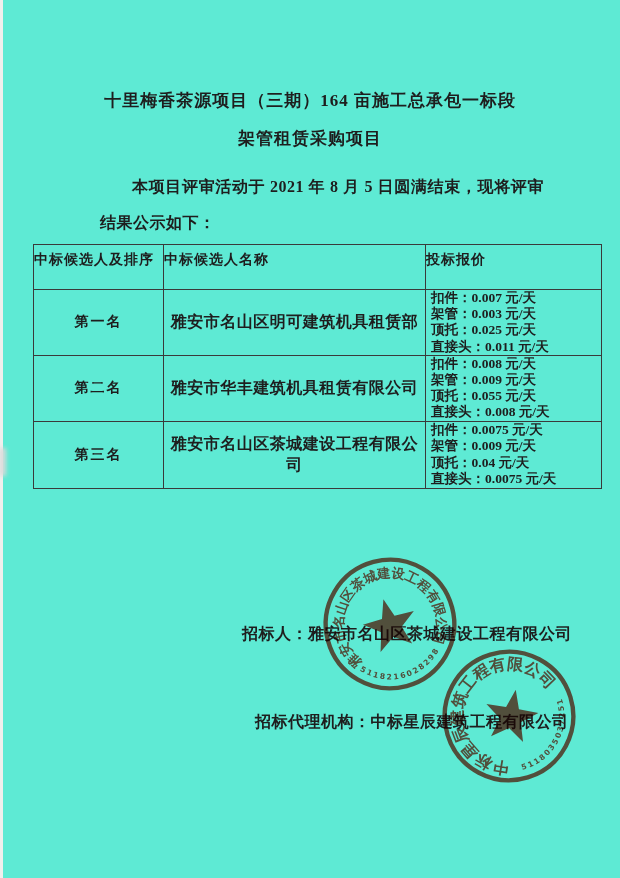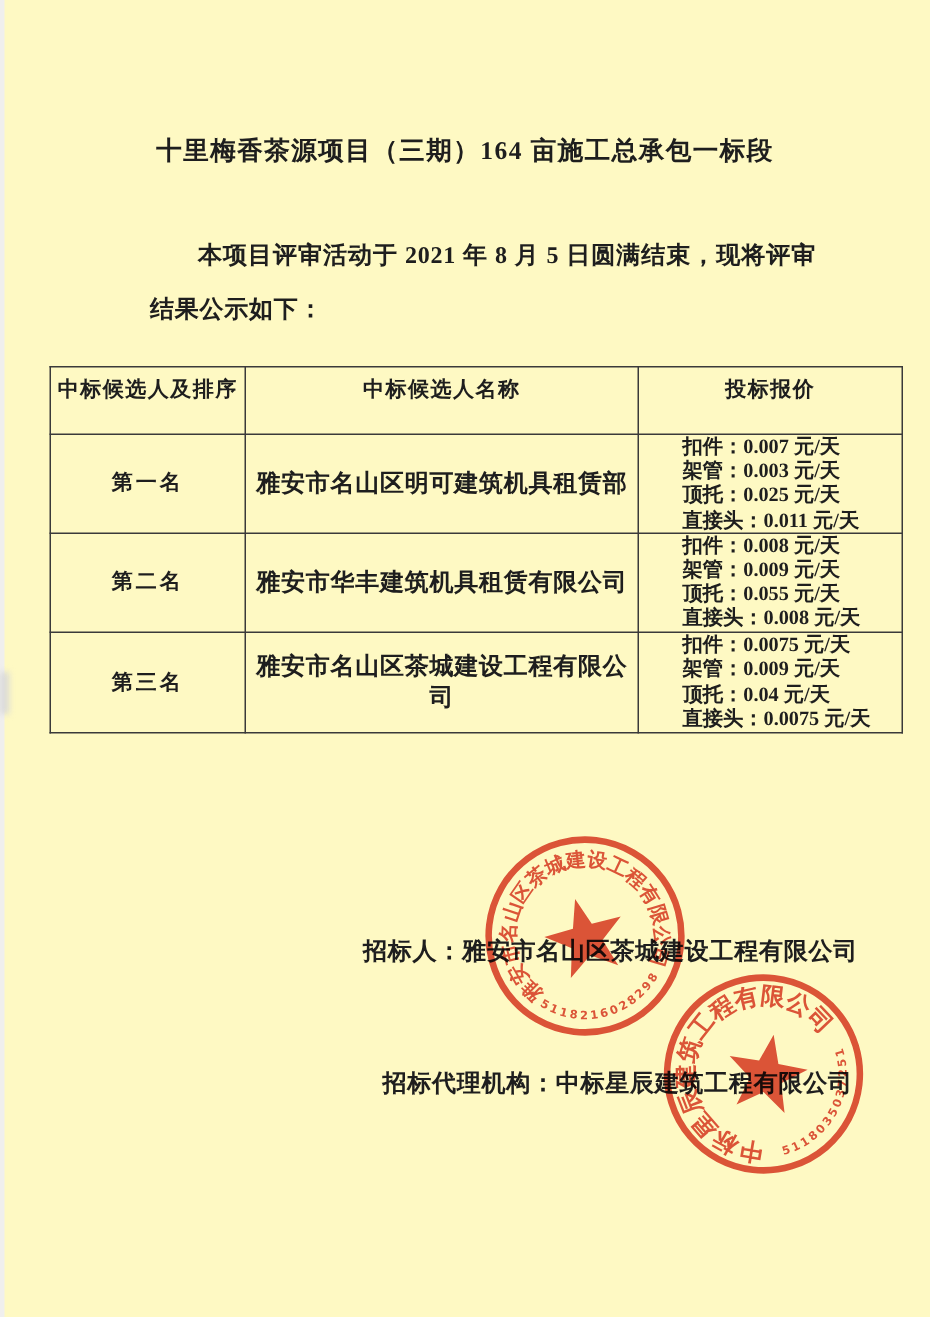--- a/index.html
+++ b/index.html
@@ -1,18 +1,18 @@
 <!DOCTYPE html>
 <html><head>
 <meta charset="utf-8">
 <style>
   html,body { margin:0; padding:0; background:#ffffff; }
   .page {
     position:relative; width:620px; height:878px;
-    background:#fef9c3; overflow:hidden;
+    background:#5eead4; overflow:hidden;
     font-family:"Liberation Serif","DejaVu Serif",serif;
     color:#1e1e1e;
   }
   .page::before {
     content:""; position:absolute; left:0; top:0; width:3px; height:878px;
     background:#f0efed;
   }
   .edge-mark {
     position:absolute; left:0; top:448px; width:6px; height:28px;
     background:#d9d9d9; filter:blur(2px);
@@ -20,47 +20,47 @@
   .doc-title {
     position:absolute; top:82px; left:0; width:620px;
     text-align:center; font-size:17px; font-weight:700;
     line-height:38px; letter-spacing:1px;
   }
   .para {
     position:absolute; left:100px; width:444px;
     font-size:16px; text-align:justify; text-indent:2em;
     font-weight:600; letter-spacing:0.5px;
   }
-  .intro   { top:153px; line-height:36px; }
+  .intro   { top:169px; line-height:36px; }
   .closing { top:514px; line-height:39px; }
 
   table.results {
     position:absolute; left:33px; top:244px; width:568px;
     border-collapse:collapse; table-layout:fixed;
   }
   table.results td, table.results th {
     border:1px solid #3a3a3a; padding:0; overflow:hidden;
   }
   col.c1 { width:130px; } col.c2 { width:262px; } col.c3 { width:176px; }
   tr.hdr th {
     height:38px; font-size:14px; font-weight:700;
-    vertical-align:top; padding-top:6px; text-align:center; letter-spacing:1px;
+    vertical-align:top; padding-top:6px; text-align:left; letter-spacing:1px;
   }
   td.rank {
     height:64px; text-align:center; vertical-align:middle;
     font-size:14px; font-weight:700; letter-spacing:2px;
   }
   td.name {
     text-align:center; vertical-align:middle;
     font-size:16px; font-weight:700; letter-spacing:0.5px;
   }
   td.price { vertical-align:middle; }
   td.price div {
     font-size:13.5px; line-height:16.2px; padding-left:5px;
-    font-weight:600; white-space:nowrap;margin-left:24px;
+    font-weight:600; white-space:nowrap;
   }
   tr.r3 td.rank { height:66px; }
 
   .sig { position:absolute; font-size:16px; font-weight:700; letter-spacing:0.5px; white-space:nowrap; }
   .sig-tenderer { left:242px; top:624px; }
   .sig-agency   { left:255px; top:712px; }
   .sig-date     { left:385px; top:760px; }
 
   .seal {
     position:absolute; width:146px; height:146px;
@@ -78,20 +78,21 @@
 </style>
 </head>
 <body>
 
 <div class="page">
 
   <div class="edge-mark"></div>
 
   <div class="doc-title">
     <div>十里梅香茶源项目（三期）164 亩施工总承包一标段</div>
+    <div>架管租赁采购项目</div>
   </div>
 
   <div class="para intro">本项目评审活动于 2021 年 8 月 5 日圆满结束，现将评审结果公示如下：</div>
 
   <table class="results">
     <colgroup>
         <col class="c1">
         <col class="c2">
         <col class="c3">
       </colgroup>

